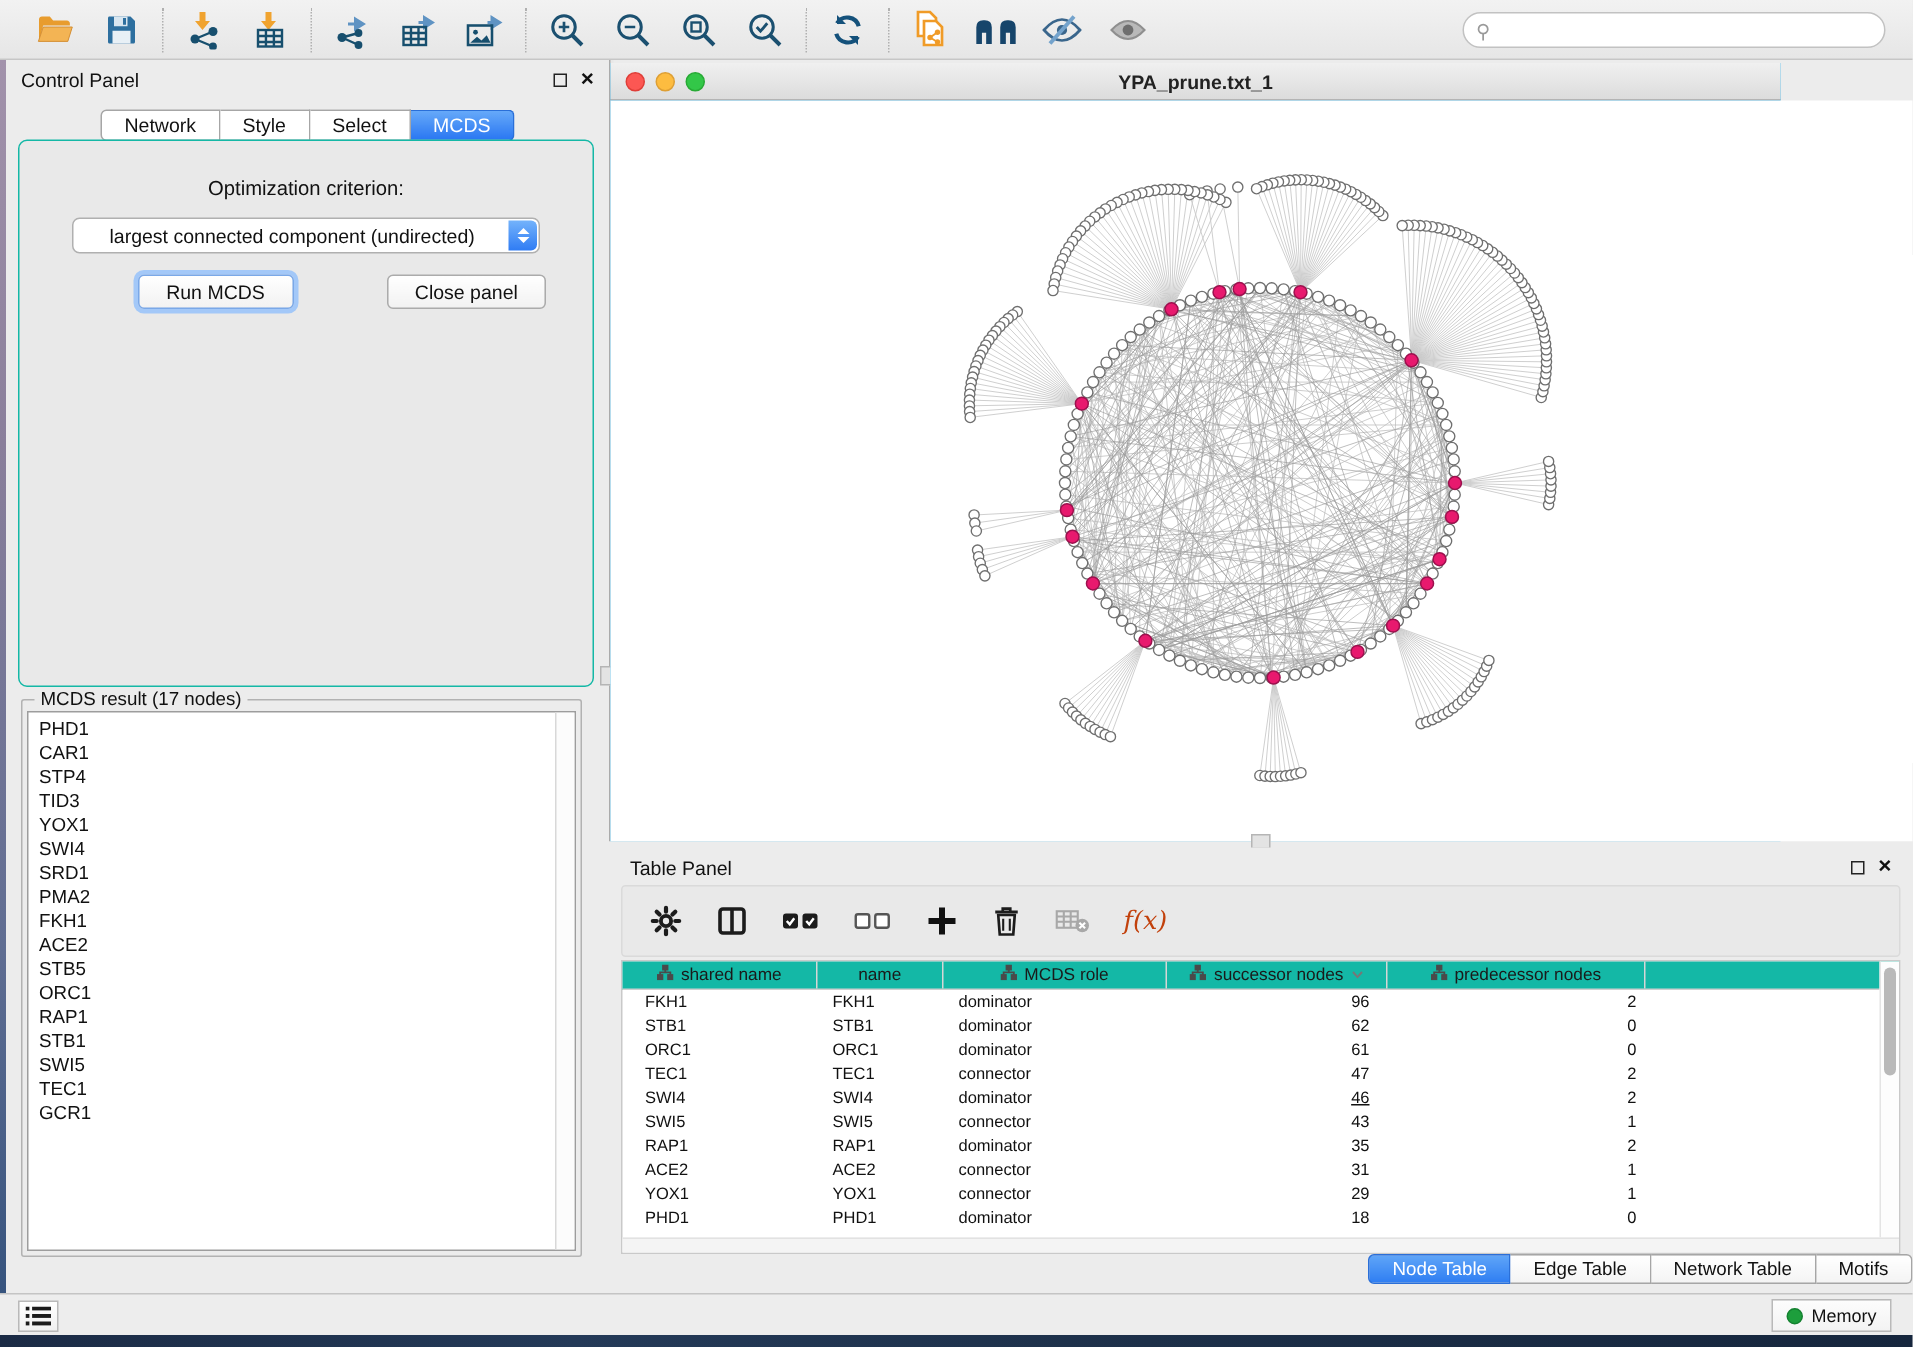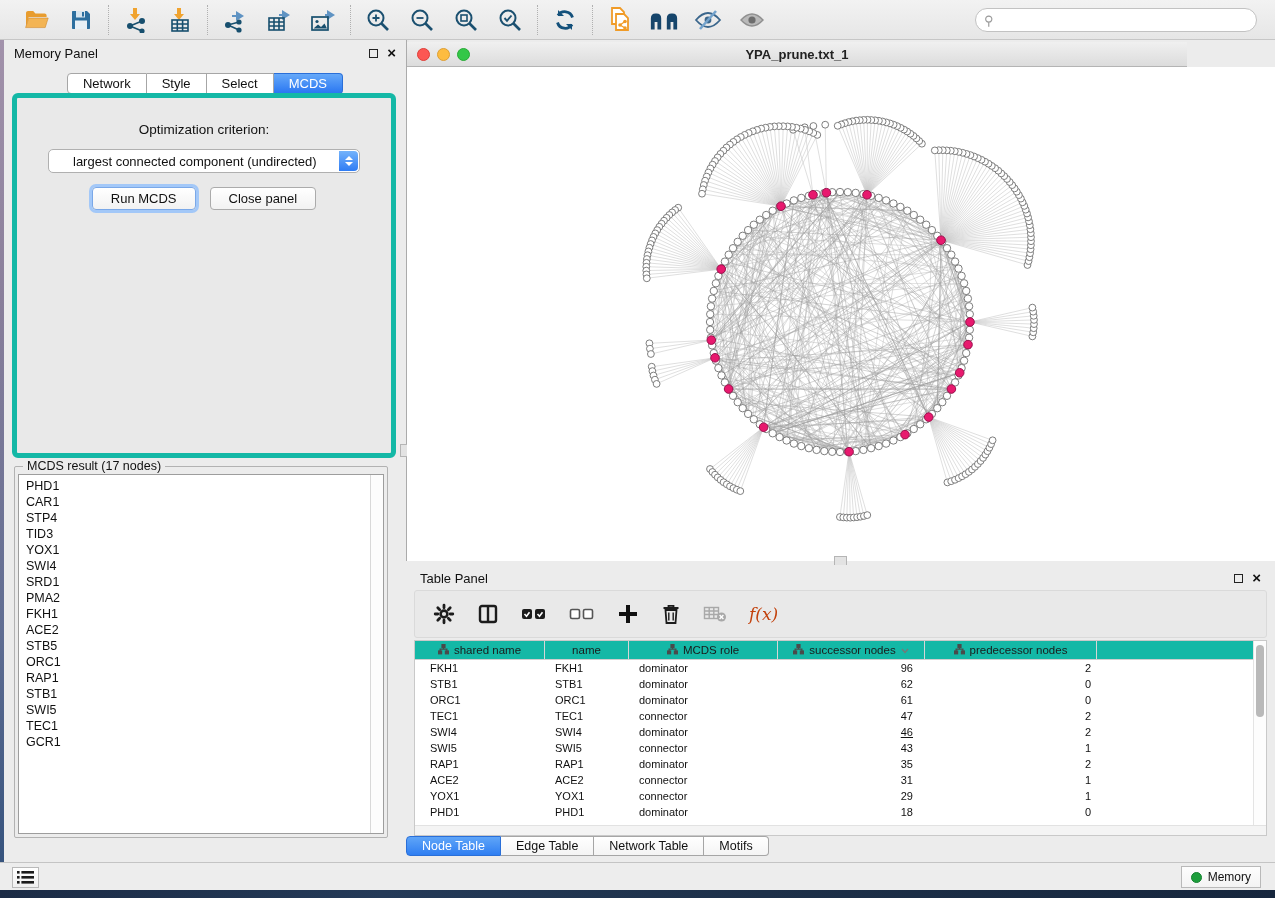--- a/index.html
+++ b/index.html
@@ -35,32 +35,32 @@
 
   #control-tabs { position:absolute; left:0; top:33px; width:100%; display:flex; justify-content:center; }
   .seg { display:flex; }
   .seg-tab { height:21px; padding:0 15px; background:#fff; border:1px solid #a6a6a6; border-left:none;
     font-size:13px; color:#111; display:flex; align-items:center; }
   .seg-tab:first-child { border-left:1px solid #a6a6a6; border-radius:4px 0 0 4px; }
   .seg-tab:last-child { border-radius:0 4px 4px 0; }
   .seg-tab.active { background:linear-gradient(#66a9f9,#2a77f2); border-color:#2a6fd8; color:#fff; }
 
   #mcds-box { position:absolute; left:8px; top:53px; width:384px; height:365px;
-    background:#e9e9e9; border:5px solid #14b8a6; border-radius:6px; }
+    background:#e9e9e9; border:1px solid #14b8a6; border-radius:6px; }
   #criterion-label { text-align:center; font-size:13.5px; color:#111; margin-top:24px; }
   #criterion-combo { position:relative; margin:12px auto 0; width:312px; height:24px; background:#fff;
     border:1px solid #b0b0b0; border-radius:5px; display:flex; align-items:center; }
   #criterion-value { font-size:13px; color:#111; padding-left:24px; white-space:nowrap; }
   #combo-stepper { position:absolute; right:1px; top:1px; width:19px; height:20px; border-radius:0 4px 4px 0;
     background:linear-gradient(#74b3fb,#2f7cf4); display:flex; flex-direction:column; align-items:center; justify-content:center; gap:2px; }
   .chev-up { width:0; height:0; border-left:4px solid transparent; border-right:4px solid transparent; border-bottom:4px solid #fff; }
   .chev-dn { width:0; height:0; border-left:4px solid transparent; border-right:4px solid transparent; border-top:4px solid #fff; }
   #mcds-buttons { display:flex; justify-content:center; gap:14px; margin-top:14px; }
   .mac-btn { height:23px; padding:0 18px; background:linear-gradient(#ffffff,#f2f2f2); border:1px solid #ababab;
-    border-radius:4px; font-size:13px; color:#111; display:flex; align-items:center; }
+    border-radius:4px; font-size:13px; color:#111; display:flex; align-items:center;margin-left:48px; }
   .focus-ring { box-shadow:0 0 0 3px #a3c8f8; border-color:#7aa8e8; }
 
   #result-group { position:absolute; left:10px; top:426px; width:374px; height:372px;
     border:1px solid #b2b2b2; border-radius:2px; }
   #result-title { position:absolute; top:-8px; left:8px; background:#ececec; padding:0 4px; font-size:12.5px; color:#111; }
   #result-list { position:absolute; left:3px; top:7px; right:3px; bottom:3px; background:#fff;
     border:1px solid #9d9d9d; overflow:hidden; }
   #result-items { padding:3px 0 0 7px; }
   .result-item { font-size:12.5px; color:#111; line-height:16px; }
   #result-scroll { position:absolute; right:0; top:0; bottom:0; width:13px; background:#fcfcfc; border-left:1px solid #d8d8d8; }
@@ -91,21 +91,21 @@
   #tp-header { display:flex; height:19px; background:#14b8a6; border-bottom:1px solid #cfcfcf; }
   .th { position:relative; display:flex; align-items:center; justify-content:center; gap:5px;
     border-right:1px solid #d6d6d6; font-size:11.5px; color:#1a1a1a; }
   .th:last-child { border-right:none; }
   #tp-rows { position:relative; }
   .tr { display:flex; height:16px; align-items:center; }
   .td { font-size:11px; color:#111; white-space:nowrap; overflow:hidden; }
   #tp-vscroll { position:absolute; top:0; right:0; width:13px; bottom:10px; background:#fdfdfd; border-left:1px solid #e4e4e4; }
   #tp-vthumb { position:absolute; left:2px; width:8px; top:4px; height:72px; background:#b9b9b9; border-radius:4px; }
   #tp-hscroll { position:absolute; left:0; right:0; bottom:0; height:10px; background:#f4f4f4; border-top:1px solid #e2e2e2; }
-  #tp-tabs { position:absolute; left:0; right:0; top:271px; display:flex; justify-content:flex-start; }
+  #tp-tabs { position:absolute; left:0; right:0; top:271px; display:flex; justify-content:flex-end; }
   #tp-tabs .seg-tab { height:20px; font-size:12.5px; background:linear-gradient(#ffffff,#f4f4f4); }
   #tp-tabs .seg-tab.active { background:linear-gradient(#5fa5f8,#2f7ef2); color:#fff; border-color:#2a6fd8; }
 
   
   #status-bar { position:absolute; left:0; top:862px; width:1275px; height:28px; background:#ededed; border-top:1px solid #c4c4c4; }
   #list-btn { position:absolute; left:12px; top:4px; width:27px; height:21px; background:linear-gradient(#fff,#f0f0f0);
     border:1px solid #b9b9b9; display:flex; align-items:center; justify-content:center; }
   #memory-btn { position:absolute; right:14px; top:3px; height:22px; padding:0 9px;
     background:linear-gradient(#fdfdfd,#f3f3f3); border:1px solid #b9b9b9; display:flex; align-items:center; gap:6px; }
   #memory-dot { width:11px; height:11px; border-radius:50%; background:#1d9e3c; border:1px solid #148130; }
@@ -259,21 +259,21 @@
     <span id="search-glyph" class="abs">⚲</span>
     <input id="search-input" type="text" placeholder="" style="">
   </div>
 </div>
 
 <div id="desk-left"></div>
 <div id="desk-bottom"></div>
 
 <div id="control-panel">
   <div class="panel-title-row">
-    <span class="panel-title">Memory Panel</span>
+    <span class="panel-title">Control Panel</span>
     <span class="win-btns">
       <span class="float-box"></span>
       <span class="close-x">×</span>
     </span>
   </div>
   <div id="control-tabs">
       <div class="seg" id="control-tabs-seg">
         <div class="seg-tab">Network</div>
         <div class="seg-tab">Style</div>
         <div class="seg-tab">Select</div>

